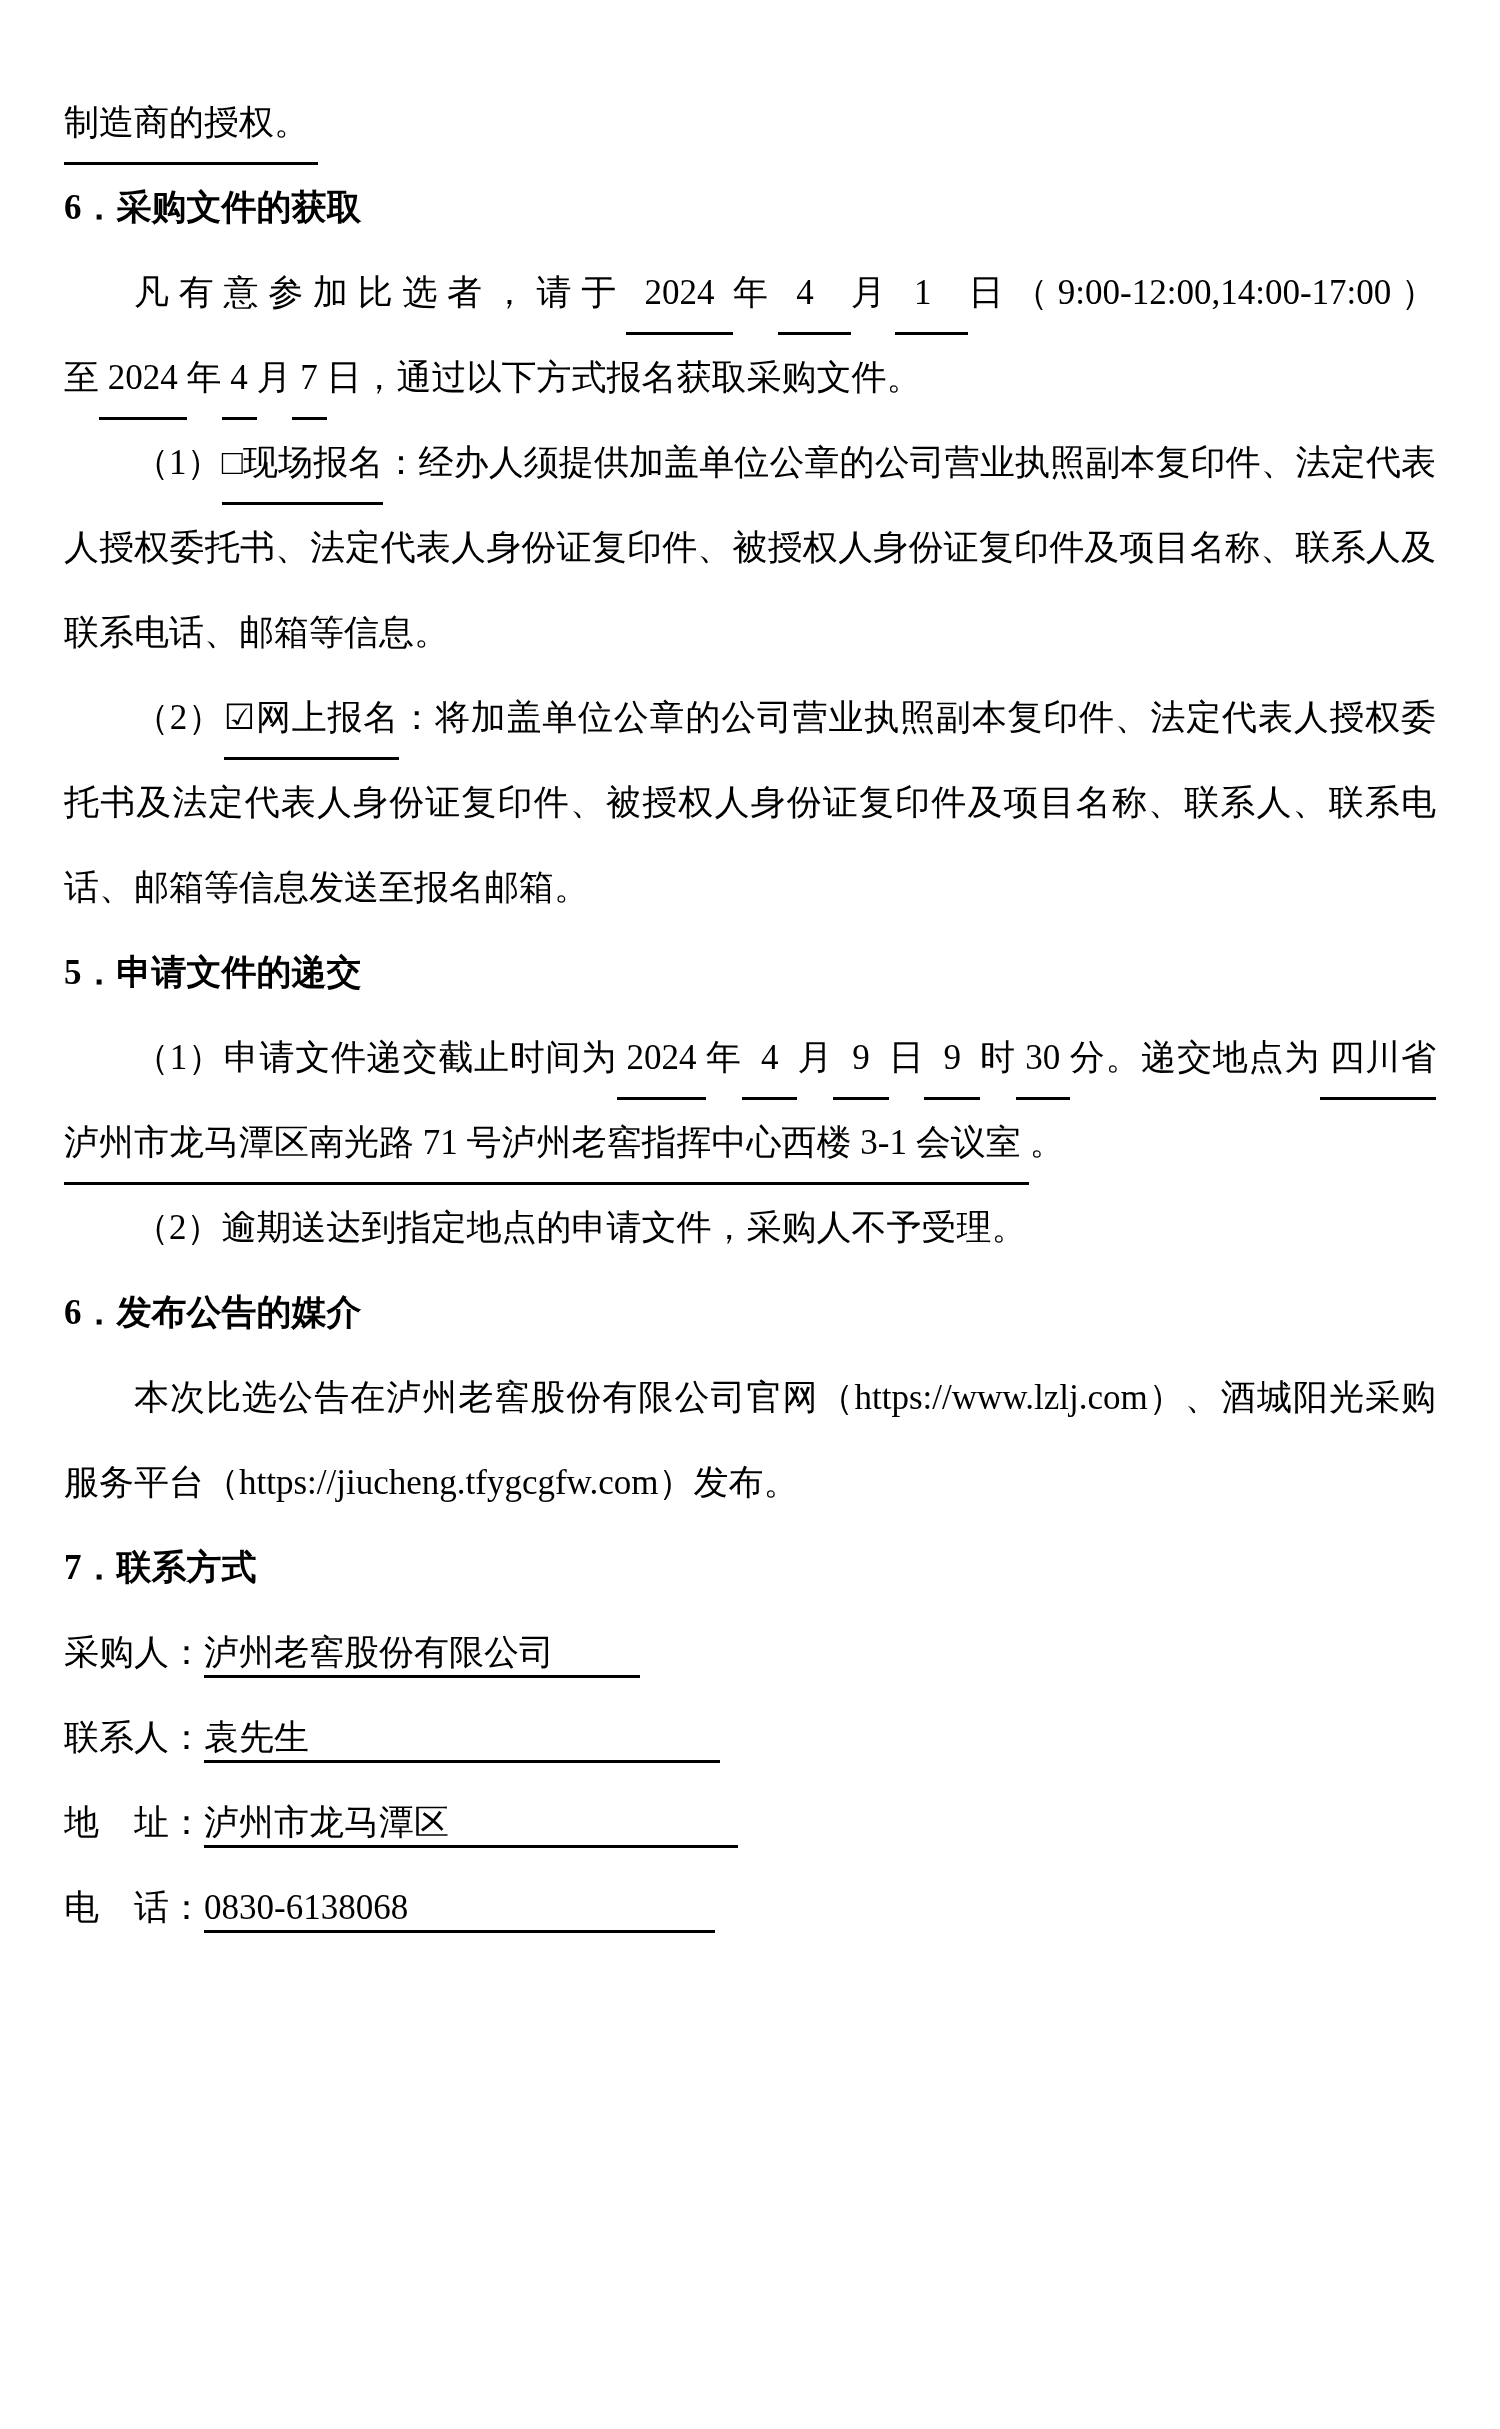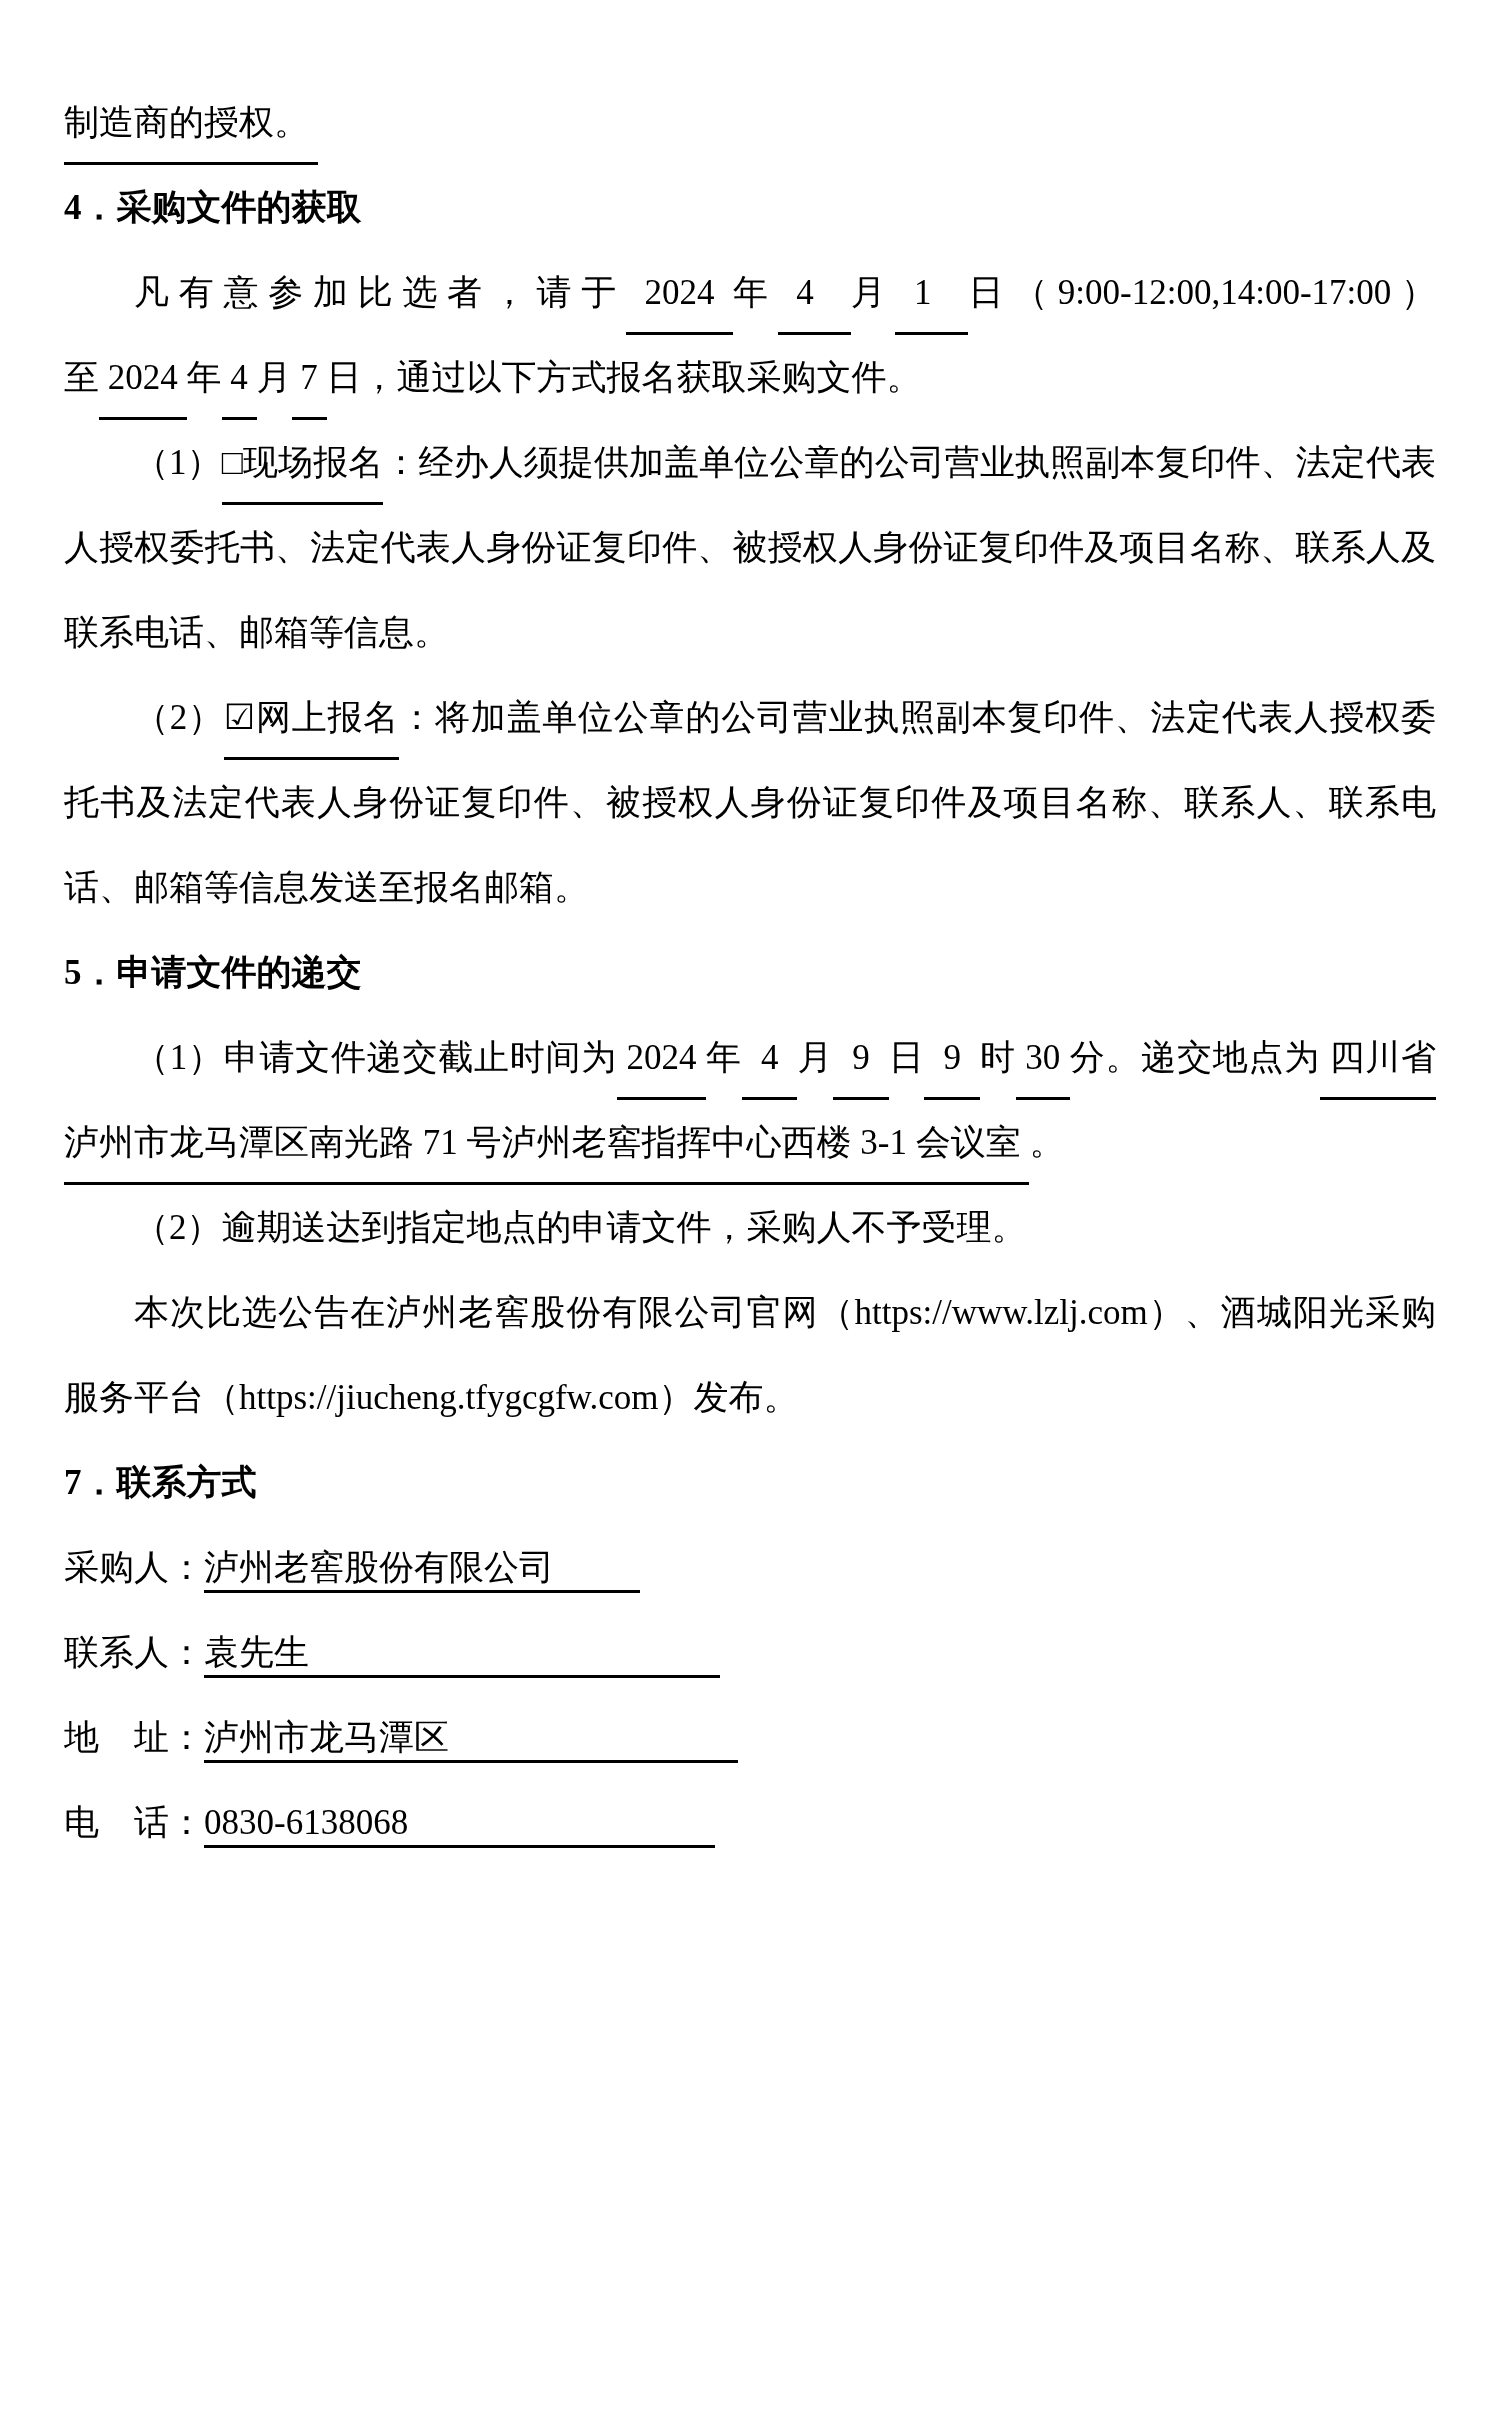--- a/index.html
+++ b/index.html
@@ -47,27 +47,28 @@
   [data-name="field-contact-person"] .field-value { min-width: 516px; }
   [data-name="field-phone"] .field-value          { min-width: 511px; }
   [data-name="field-email"] .field-value          { min-width: 470px; }
 </style>
 </head>
 <body>
 
 <div class="page" data-name="document-page">
   <div data-name="document-body">
       <div data-name="line-manufacturer-authorization" class="para"><span class="ul" data-name="underlined-text">制造商的授权。&nbsp;</span></div>
-      <div data-name="section-4-heading" class="heading">4．采购文件的获取</div>
+      <div data-name="section-4-heading" class="heading">6．采购文件的获取</div>
       <div data-name="para-registration-period" class="para indent"><span data-name="text-run">凡有意参加比选者，请于</span><span class="ul" data-name="underlined-text">&nbsp;2024&nbsp;</span><span data-name="text-run">年</span><span class="ul" data-name="underlined-text">&nbsp;4&nbsp;&nbsp;</span><span data-name="text-run">月</span><span class="ul" data-name="underlined-text">&nbsp;1&nbsp;&nbsp;</span><span data-name="text-run">日（9:00-12:00,14:00-17:00）至</span><span class="ul" data-name="underlined-text">&nbsp;2024&nbsp;</span><span data-name="text-run">年</span><span class="ul" data-name="underlined-text">&nbsp;4&nbsp;</span><span data-name="text-run">月</span><span class="ul" data-name="underlined-text">&nbsp;7&nbsp;</span><span data-name="text-run">日，通过以下方式报名获取采购文件。</span></div>
       <div data-name="para-onsite-registration" class="para indent"><span data-name="text-run">（1）</span><span class="ul" data-name="checkbox-unchecked-icon">□</span><span class="ul" data-name="underlined-text">现场报名</span><span data-name="text-run">：经办人须提供加盖单位公章的公司营业执照副本复印件、法定代表人授权委托书、法定代表人身份证复印件、被授权人身份证复印件及项目名称、联系人及联系电话、邮箱等信息。</span></div>
       <div data-name="para-online-registration" class="para indent"><span data-name="text-run">（2）</span><span class="ul" data-name="checkbox-checked-icon">☑</span><span class="ul" data-name="underlined-text">网上报名</span><span data-name="text-run">：将加盖单位公章的公司营业执照副本复印件、法定代表人授权委托书及法定代表人身份证复印件、被授权人身份证复印件及项目名称、联系人、联系电话、邮箱等信息发送至报名邮箱。</span></div>
       <div data-name="section-5-heading" class="heading">5．申请文件的递交</div>
       <div data-name="para-submission-deadline" class="para indent"><span data-name="text-run">（1）申请文件递交截止时间为</span><span class="ul" data-name="underlined-text">&nbsp;2024&nbsp;</span><span data-name="text-run">年</span><span class="ul" data-name="underlined-text">&nbsp;&nbsp;4&nbsp;&nbsp;</span><span data-name="text-run">月</span><span class="ul" data-name="underlined-text">&nbsp;&nbsp;9&nbsp;&nbsp;</span><span data-name="text-run">日</span><span class="ul" data-name="underlined-text">&nbsp;&nbsp;9&nbsp;&nbsp;</span><span data-name="text-run">时</span><span class="ul" data-name="underlined-text">&nbsp;30&nbsp;</span><span data-name="text-run">分。递交地点为</span><span class="ul" data-name="underlined-text">&nbsp;四川省泸州市龙马潭区南光路&nbsp;71&nbsp;号泸州老窖指挥中心西楼&nbsp;3-1&nbsp;会议室&nbsp;</span><span data-name="text-run">。</span></div>
       <div data-name="para-late-submission" class="para indent"><span data-name="text-run">（2）逾期送达到指定地点的申请文件，采购人不予受理。</span></div>
+      <div data-name="section-6-heading" class="heading">6．发布公告的媒介</div>
       <div data-name="para-announcement-media" class="para indent"><span data-name="text-run">本次比选公告在泸州老窖股份有限公司官网（https://www.lzlj.com）、酒城阳光采购服务平台（https://jiucheng.tfygcgfw.com）发布。</span></div>
       <div data-name="section-7-heading" class="heading">7．联系方式</div>
       <div data-name="field-purchaser" class="field"><span class="field-label" data-name="field-purchaser-label">采购人：</span><span class="field-value" data-name="field-purchaser-value">泸州老窖股份有限公司</span></div>
       <div data-name="field-contact-person" class="field"><span class="field-label" data-name="field-contact-person-label">联系人：</span><span class="field-value" data-name="field-contact-person-value">袁先生</span></div>
       <div data-name="field-address" class="field"><span class="field-label" data-name="field-address-label">地　址：</span><span class="field-value" data-name="field-address-value">泸州市龙马潭区</span></div>
       <div data-name="field-phone" class="field"><span class="field-label" data-name="field-phone-label">电　话：</span><span class="field-value" data-name="field-phone-value">0830-6138068</span></div>
     </div>
 </div>
 
 </body></html>

